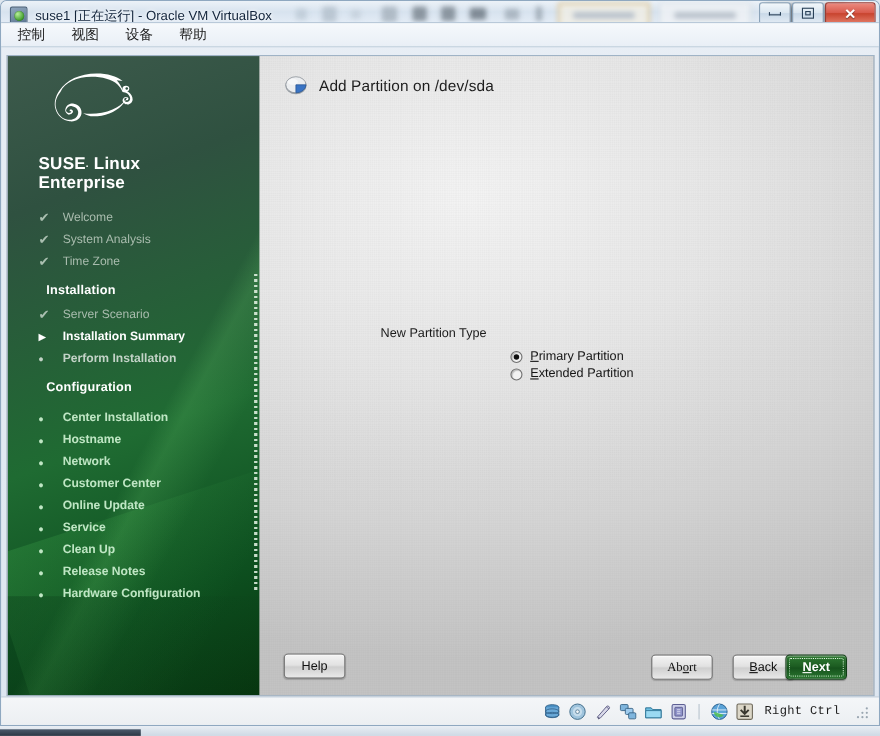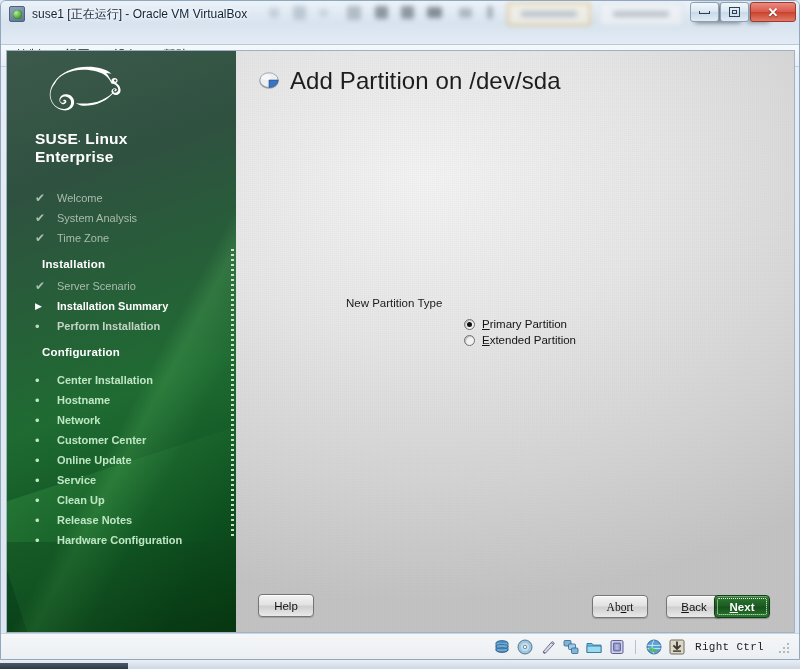--- a/index.html
+++ b/index.html
@@ -16,21 +16,21 @@
     width: 800px; height: 660px;
     background: linear-gradient(180deg,#e8eef5 0%, #dde6f0 100%);
     border: 1px solid #8fa8c0;
     border-radius: 6px 6px 0 0;
     overflow: hidden;
   }
 
   
   .titlebar {
     position: relative;
-    height: 44px;
+    height: 20px;
     background: linear-gradient(180deg, rgba(236,242,248,.95) 0%, rgba(214,226,238,.92) 52%, rgba(226,235,245,.95) 100%);
     border-bottom: 1px solid #b9c9d9;
     overflow: hidden;
     padding-left: 12px;
   }
   
   .glass-bleed {
     position: absolute; right: 0; top: 0; width: 540px; height: 26px;
     filter: blur(2.6px); opacity: .72; pointer-events: none;
   }
@@ -117,21 +117,21 @@
   }
   .dotline {
     position: absolute; right: 2px; top: 198px;
     width: 3px; height: 288px;
     background-image: repeating-linear-gradient(180deg,#e8f5e8 0 2px, transparent 2px 5px);
     opacity: .85;
   }
   .logo-wrap { position: absolute; left: 28px; top: 12px; width: 180px; z-index: 2; }
   .chameleon { width: 92px; height: 58px; display: block; margin-left: 6px; }
   .brand {
-    margin-top: 9px; font-size: 15.5px; font-weight: bold;
+    margin-top: 20px; font-size: 15.5px; font-weight: bold;
     line-height: 17px; letter-spacing: .2px; color: #fff;
   }
   .brand .reg { font-size: 9px; vertical-align: 2px; }
 
   .nav { position: absolute; left: 28px; top: 138px; width: 200px; z-index: 2; }
   .nav-head {
     font-size: 11.5px; font-weight: bold; color: #ffffff;
     margin: 10px 0 7px 7px; letter-spacing: .2px;
   }
   .nav-head.first { margin-top: 0; }
@@ -162,21 +162,21 @@
       repeating-linear-gradient(0deg, rgba(0,0,0,.012) 0 1px, transparent 1px 2px),
       repeating-linear-gradient(90deg, rgba(0,0,0,.012) 0 1px, transparent 1px 2px);
     pointer-events: none;
   }
   .page-head {
     position: absolute; left: 22px; top: 16px;
     display: flex; align-items: center; gap: 10px; z-index: 3;
   }
   .disk-icon { width: 22px; height: 22px; display: block; }
   .page-title {
-    font-size: 24px; color: #1d1d1d; font-weight: normal; letter-spacing: .1px;
+    font-size: 14px; color: #1d1d1d; font-weight: normal; letter-spacing: .1px;
   }
 
   .form-area { position: absolute; left: 0; top: 246px; width: 100%; z-index: 3; }
   .field-label {
     margin-left: 110px; font-size: 11.5px; color: #1b1b1b; margin-bottom: 7px;
   }
   .radio-row { display: flex; align-items: flex-end; margin-left: 228px; height: 14px; margin-bottom: 2px; }
   .radio {
     width: 11px; height: 11px; border-radius: 50%; flex: none;
     background: #f2f2f2;

